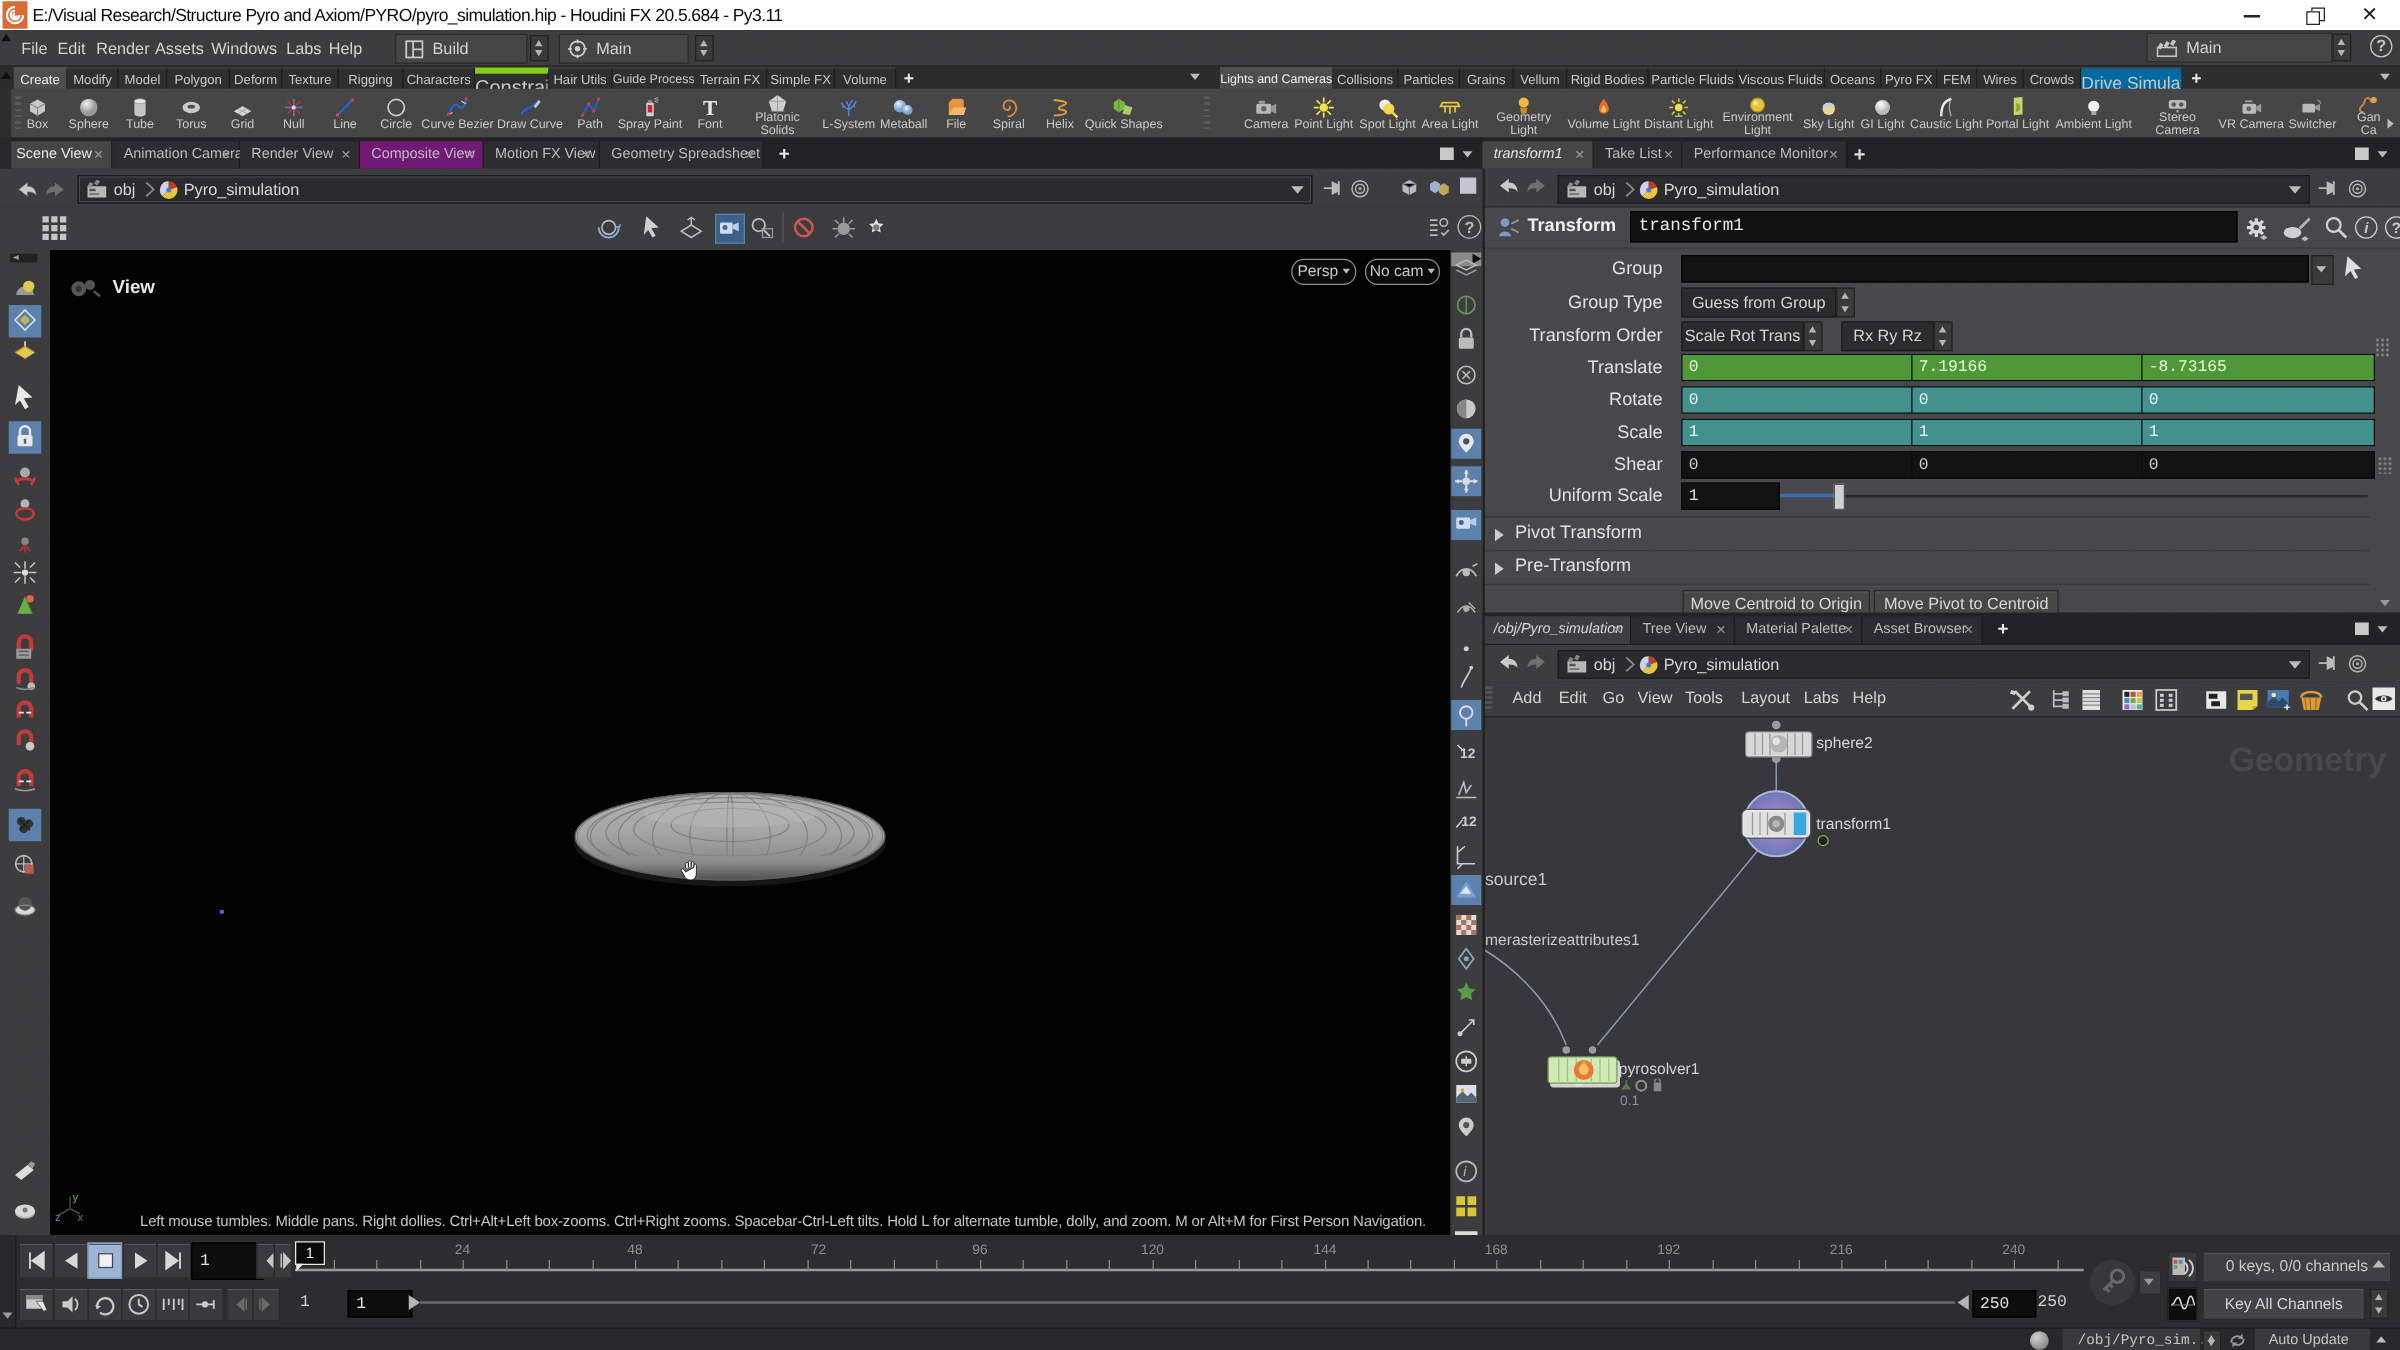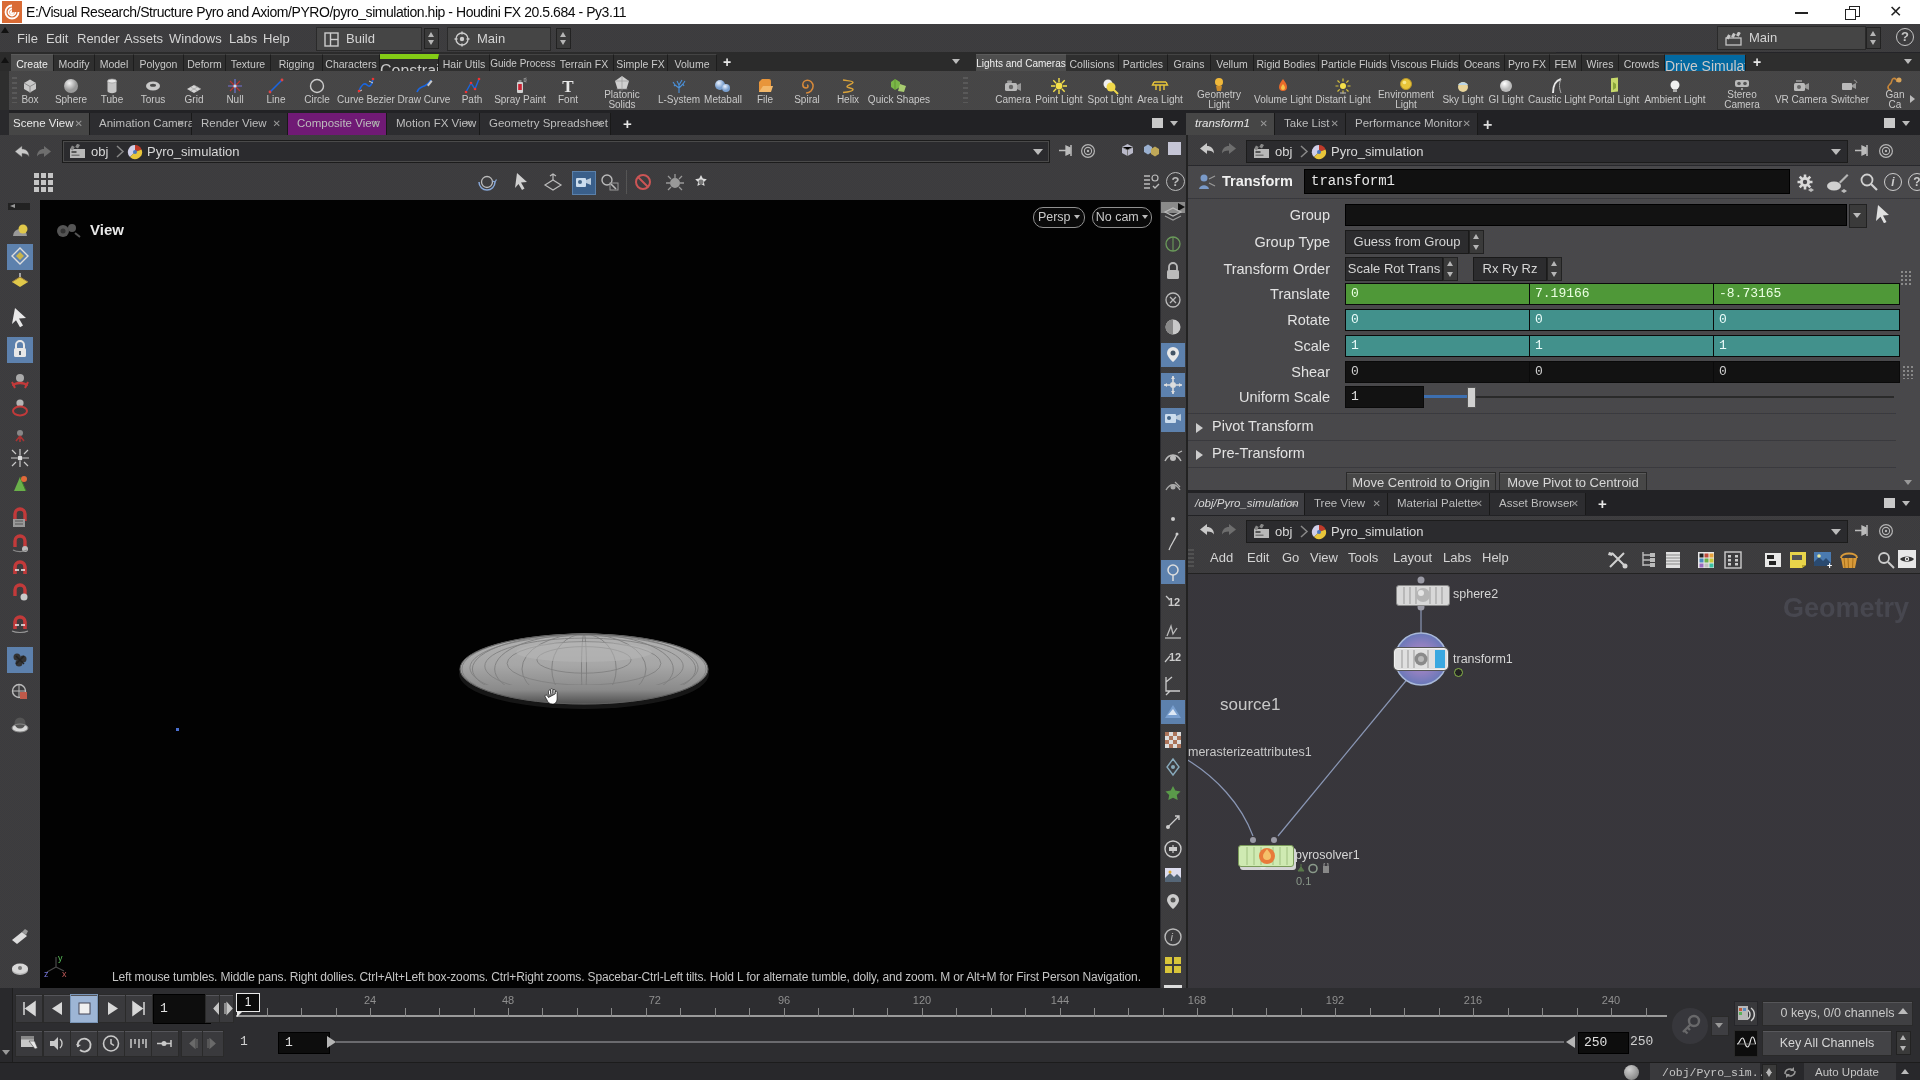--- a/index.html
+++ b/index.html
@@ -1240,21 +1240,21 @@
           </svg>
         </div>
         <div class="abs" style="left:109px;top:275px;color:#d5d5d5;font-size:12.5px;">pyrosolver1</div>
         <svg class="abs" style="left:110px;top:290px" width="34" height="11" viewBox="0 0 34 11">
           <path d="M5 1v4M2 8h6l-3-4z" fill="#5a7a4a" stroke="#5a7a4a"></path>
           <circle cx="17" cy="5.5" r="4" fill="none" stroke="#8a9a8a" stroke-width="1.6"></circle>
           <rect x="27" y="3" width="6" height="7" fill="#888"></rect>
           <path d="M28 3V1.5a2 2 0 0 1 4 0V3" fill="none" stroke="#888" stroke-width="1.2"></path>
         </svg>
         <div class="abs" style="left:110px;top:302px;color:#8a988a;font-size:11px;">0.1</div>
-        <div class="abs" style="left:2px;top:122px;color:#c8c8c8;font-size:17px;padding-left:32px;">source1</div>
+        <div class="abs" style="left:2px;top:122px;color:#c8c8c8;font-size:14px;">source1</div>
         <div class="abs" style="left:2px;top:172px;color:#c8c8c8;font-size:12.5px;">merasterizeattributes1</div>
       </div>
     </div>
 <div class="abs" style="left:0;top:988px;width:1920px;height:74px;background:#2d2d30;">
       <div class="abs" style="left:0;top:0;width:12px;height:74px;background:#29292c;border-right:1px solid #1e1e1e;"></div>
       <div class="abs" style="left:2px;top:62px;width:0;height:0;border-left:4px solid transparent;border-right:4px solid transparent;border-top:5px solid #999;"></div>
       <div class="abs" style="left:15px;top:6px;width:26px;height:27px;background:#3a3a3d;border:1px solid #2a2a2a;box-shadow:0 1px 0 #55555a inset;">
         <svg width="26" height="27" viewBox="0 0 26 27">
           <path d="M8 7v13M19 7l-9 6.5 9 6.5z" fill="#d8d8d8" stroke="#d8d8d8" stroke-width="1.5"></path>
         </svg>

